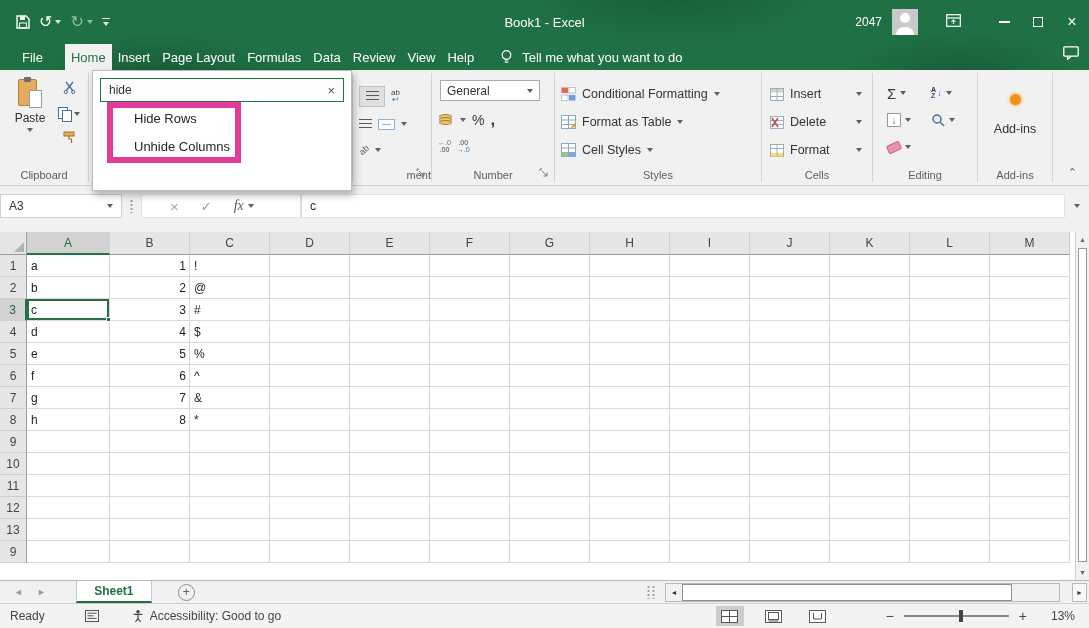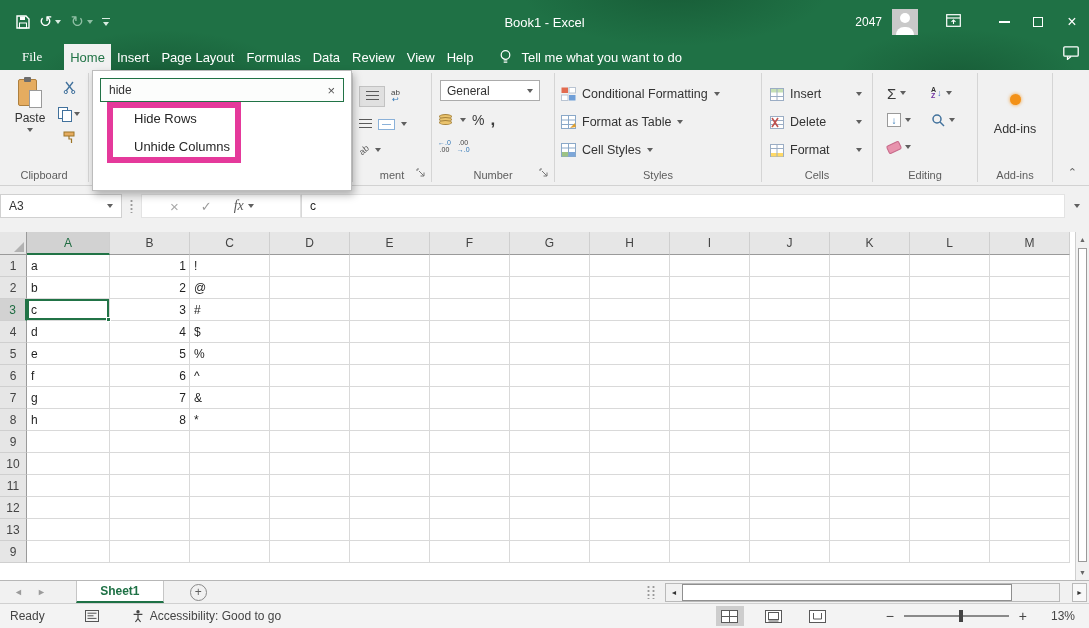--- a/index.html
+++ b/index.html
@@ -31,21 +31,21 @@
   .avatar::before { content:""; position:absolute; top:4px; left:8px; width:10px; height:10px; border-radius:50%; background:#fff; }
   .avatar::after { content:""; position:absolute; bottom:-4px; left:4px; width:18px; height:12px; border-radius:8px 8px 0 0; background:#fff; }
   .winbtn { width:34px; height:44px; display:flex; align-items:center; justify-content:center; color:#fff; }
   .minline { width:11px; height:1.5px; background:#fff; }
   .maxbox { width:10px; height:10px; border:1.4px solid #fff; }
   .closex { font-size:16px; line-height:16px; color:#fff; }
   .ribbonicon { margin-right:26px; }
 
   .tabrow { position:absolute; left:0; bottom:0; height:26px; width:100%; display:flex; align-items:stretch; }
   .rtab { padding:0 6px; display:flex; align-items:center; color:#fff; font-size:13px; cursor:default; }
-  .rtab:first-child { padding:0 22px;font-family:Liberation Serif, serif; }
+  .rtab:first-child { padding:0 22px; }
   .rtab.active { background:#f1f1f1; color:#217346; }
   .tellme { display:flex; align-items:center; gap:9px; color:#fff; font-size:13px; margin-left:20px; }
   .chaticon { position:absolute; right:10px; bottom:6px; }
 
   
   .ribbon { position:absolute; top:70px; left:0; width:100%; height:116px; background:#f1f1f1; border-bottom:1px solid #d2d2d2; display:flex; }
   .rgroup { position:relative; height:100%; flex:none; }
   .gsep { width:1px; background:#d5d5d5; margin:3px 0; flex:none; }
   .glabel { position:absolute; bottom:4px; left:0; right:0; text-align:center; font-size:11px; color:#5d5d5d; }
   .launcher { position:absolute; bottom:4px; }
@@ -135,21 +135,21 @@
   .gc.sel { position:relative; box-shadow:inset 0 0 0 2px #217346; z-index:2; overflow:visible; }
   .handle { position:absolute; right:-2px; bottom:-2px; width:5px; height:5px; background:#217346; border:1px solid #fff; z-index:3; }
   .vscroll { position:absolute; top:232px; left:1075px; width:14px; height:348px; background:#f1f1f1; border-left:1px solid #cfcfcf; }
   .vscroll .up, .vscroll .dnb { position:absolute; left:0; right:0; text-align:center; font-size:7px; color:#666; }
   .vscroll .up { top:4px; } .vscroll .dnb { bottom:4px; }
   .vthumb { position:absolute; left:2px; right:2px; top:16px; bottom:18px; background:#fff; border:1px solid #9a9a9a; }
 
   
   .sheetbar { position:absolute; top:580px; left:0; width:100%; height:23px; background:#f1f1f1; border-top:1px solid #b7b7b7; display:flex; align-items:center; }
   .tabnav { display:flex; gap:14px; margin-left:14px; color:#9b9b9b; font-size:9px; }
-  .sheettab { margin-left:30px; width:88px; height:22px; background:#fff; border-left:1px solid #c6c6c6; border-right:1px solid #c6c6c6; border-bottom:2px solid #1e7145; display:flex; align-items:center; justify-content:center; font-size:12px; font-weight:bold; color:#1e7145; }
+  .sheettab { margin-left:30px; width:76px; height:22px; background:#fff; border-left:1px solid #c6c6c6; border-right:1px solid #c6c6c6; border-bottom:2px solid #1e7145; display:flex; align-items:center; justify-content:center; font-size:12px; font-weight:bold; color:#1e7145; }
   .plusbtn { margin-left:26px; width:17px; height:17px; border:1px solid #8a8a8a; border-radius:50%; display:flex; align-items:center; justify-content:center; color:#5f5f5f; font-size:12px; line-height:12px; }
   .hsdots { margin-left:auto; display:flex; gap:2px; margin-right:10px; }
   .hscroll { display:flex; align-items:center; width:395px; height:19px; border:1px solid #b9b9b9; background:#f1f1f1; margin-right:12px; }
   .hs-arrow { width:16px; text-align:center; font-size:7px; color:#333; }
   .hthumb { width:330px; height:17px; background:#fff; border:1px solid #8f8f8f; }
   .hs-right { width:15px; height:19px; border:1px solid #b9b9b9; background:#f8f8f8; display:flex; align-items:center; justify-content:center; font-size:7px; color:#333; margin-right:2px; }
 
   
   .statusbar { position:absolute; top:603px; left:0; width:100%; height:25px; background:#f3f3f3; border-top:1px solid #d0d0d0; display:flex; align-items:center; font-size:12px; color:#444; }
   .st-ready { margin-left:10px; }
@@ -292,21 +292,21 @@
       </div>
       <div class="rrow rrow2">
         <span class="lns"></span>
         <span class="mrg"></span>
         <span class="cd"></span>
       </div>
       <div class="rrow rrow3">
         <span class="orient">ab</span>
         <span class="cd"></span>
       </div>
-      <div class="glabel" style="text-align:center;padding-left:0">ment</div>
+      <div class="glabel" style="text-align:right;padding-left:0">ment</div>
       <span class="launcher" style="right:6px">
         <svg width="9" height="9" viewBox="0 0 9 9">
             <path d="M1 3 V1 H3" fill="none" stroke="#777"></path>
             <path d="M3 3 L8 8 M8 8 V4.5 M8 8 H4.5" stroke="#777" fill="none"></path>
           </svg>
       </span>
     </div>
     <div class="gsep"></div>
 
     <div class="rgroup g-number">

